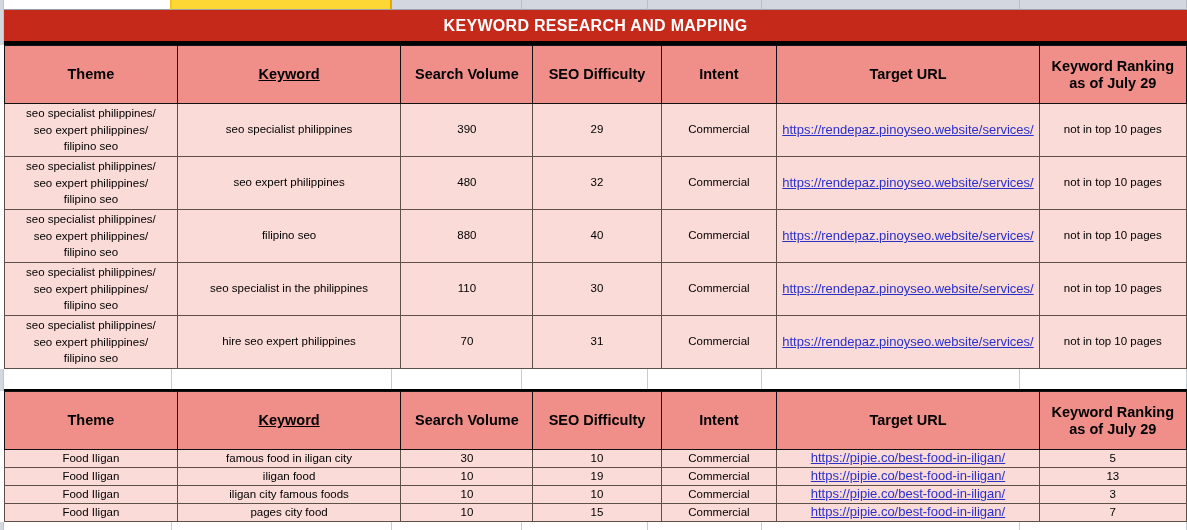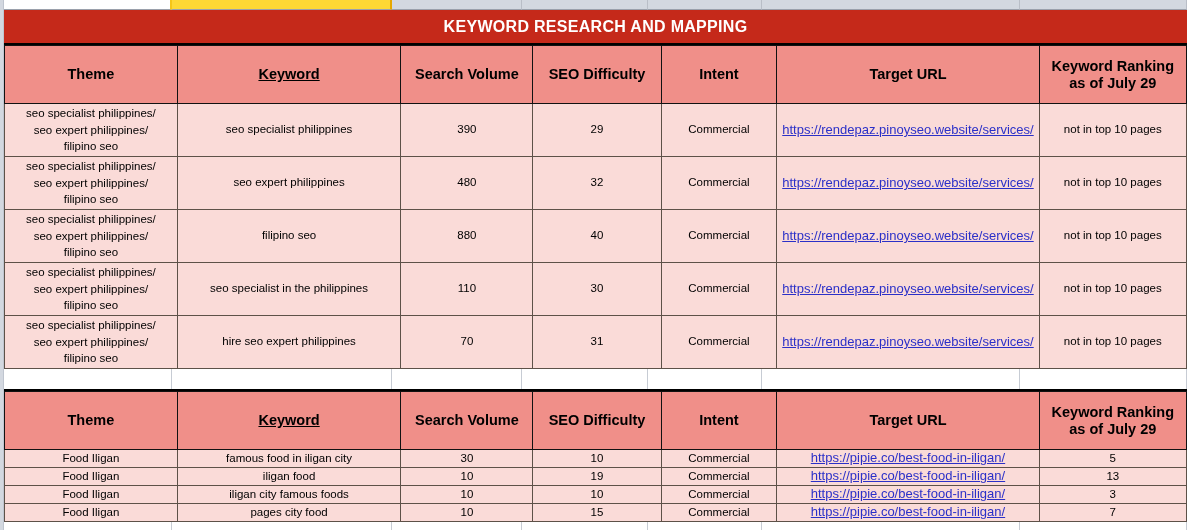--- a/index.html
+++ b/index.html
@@ -56,26 +56,26 @@
   .title-bar {
     flex: 1;
     background: #c5291a;
     color: #ffffff;
     font-size: 16px;
     font-weight: bold;
     letter-spacing: .3px;
     display: flex;
     align-items: center;
     justify-content: center;
-    border-bottom: 2px solid #000000;
-    box-sizing: border-box;
-  }
-
-  
-  .tbl-wrap { display: flex; }
+    border-bottom: 4px solid #000000;
+    box-sizing: border-box;
+  }
+
+  
+  .tbl-wrap { display: flex; align-items: flex-end; }
   table.kw {
     border-collapse: collapse;
     table-layout: fixed;
     width: 1183px;
   }
   table.kw th, table.kw td {
     border: 1px solid #5d5148;
     box-sizing: border-box;
     padding: 0 4px;
   }

